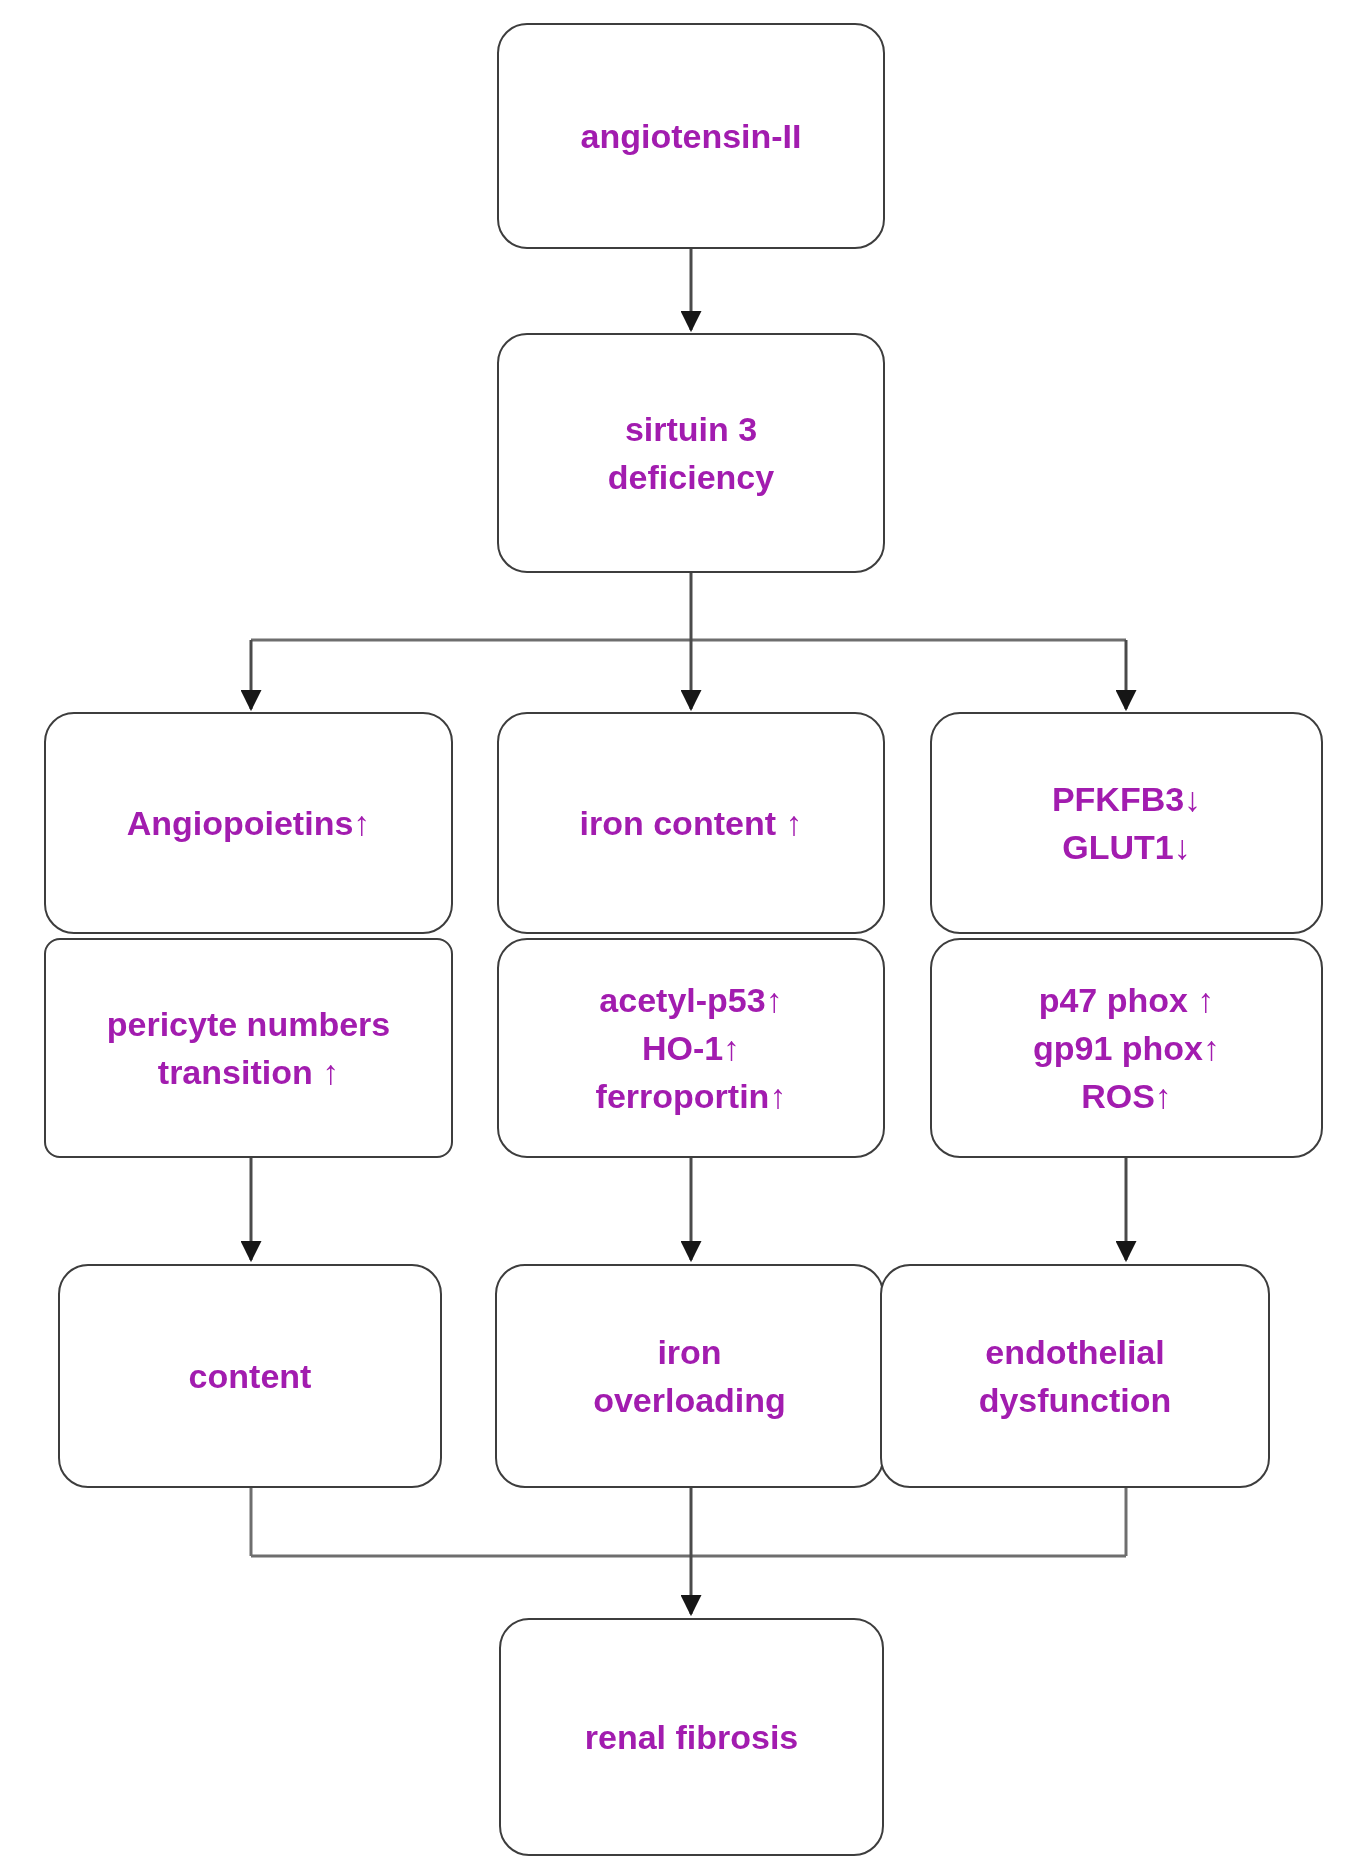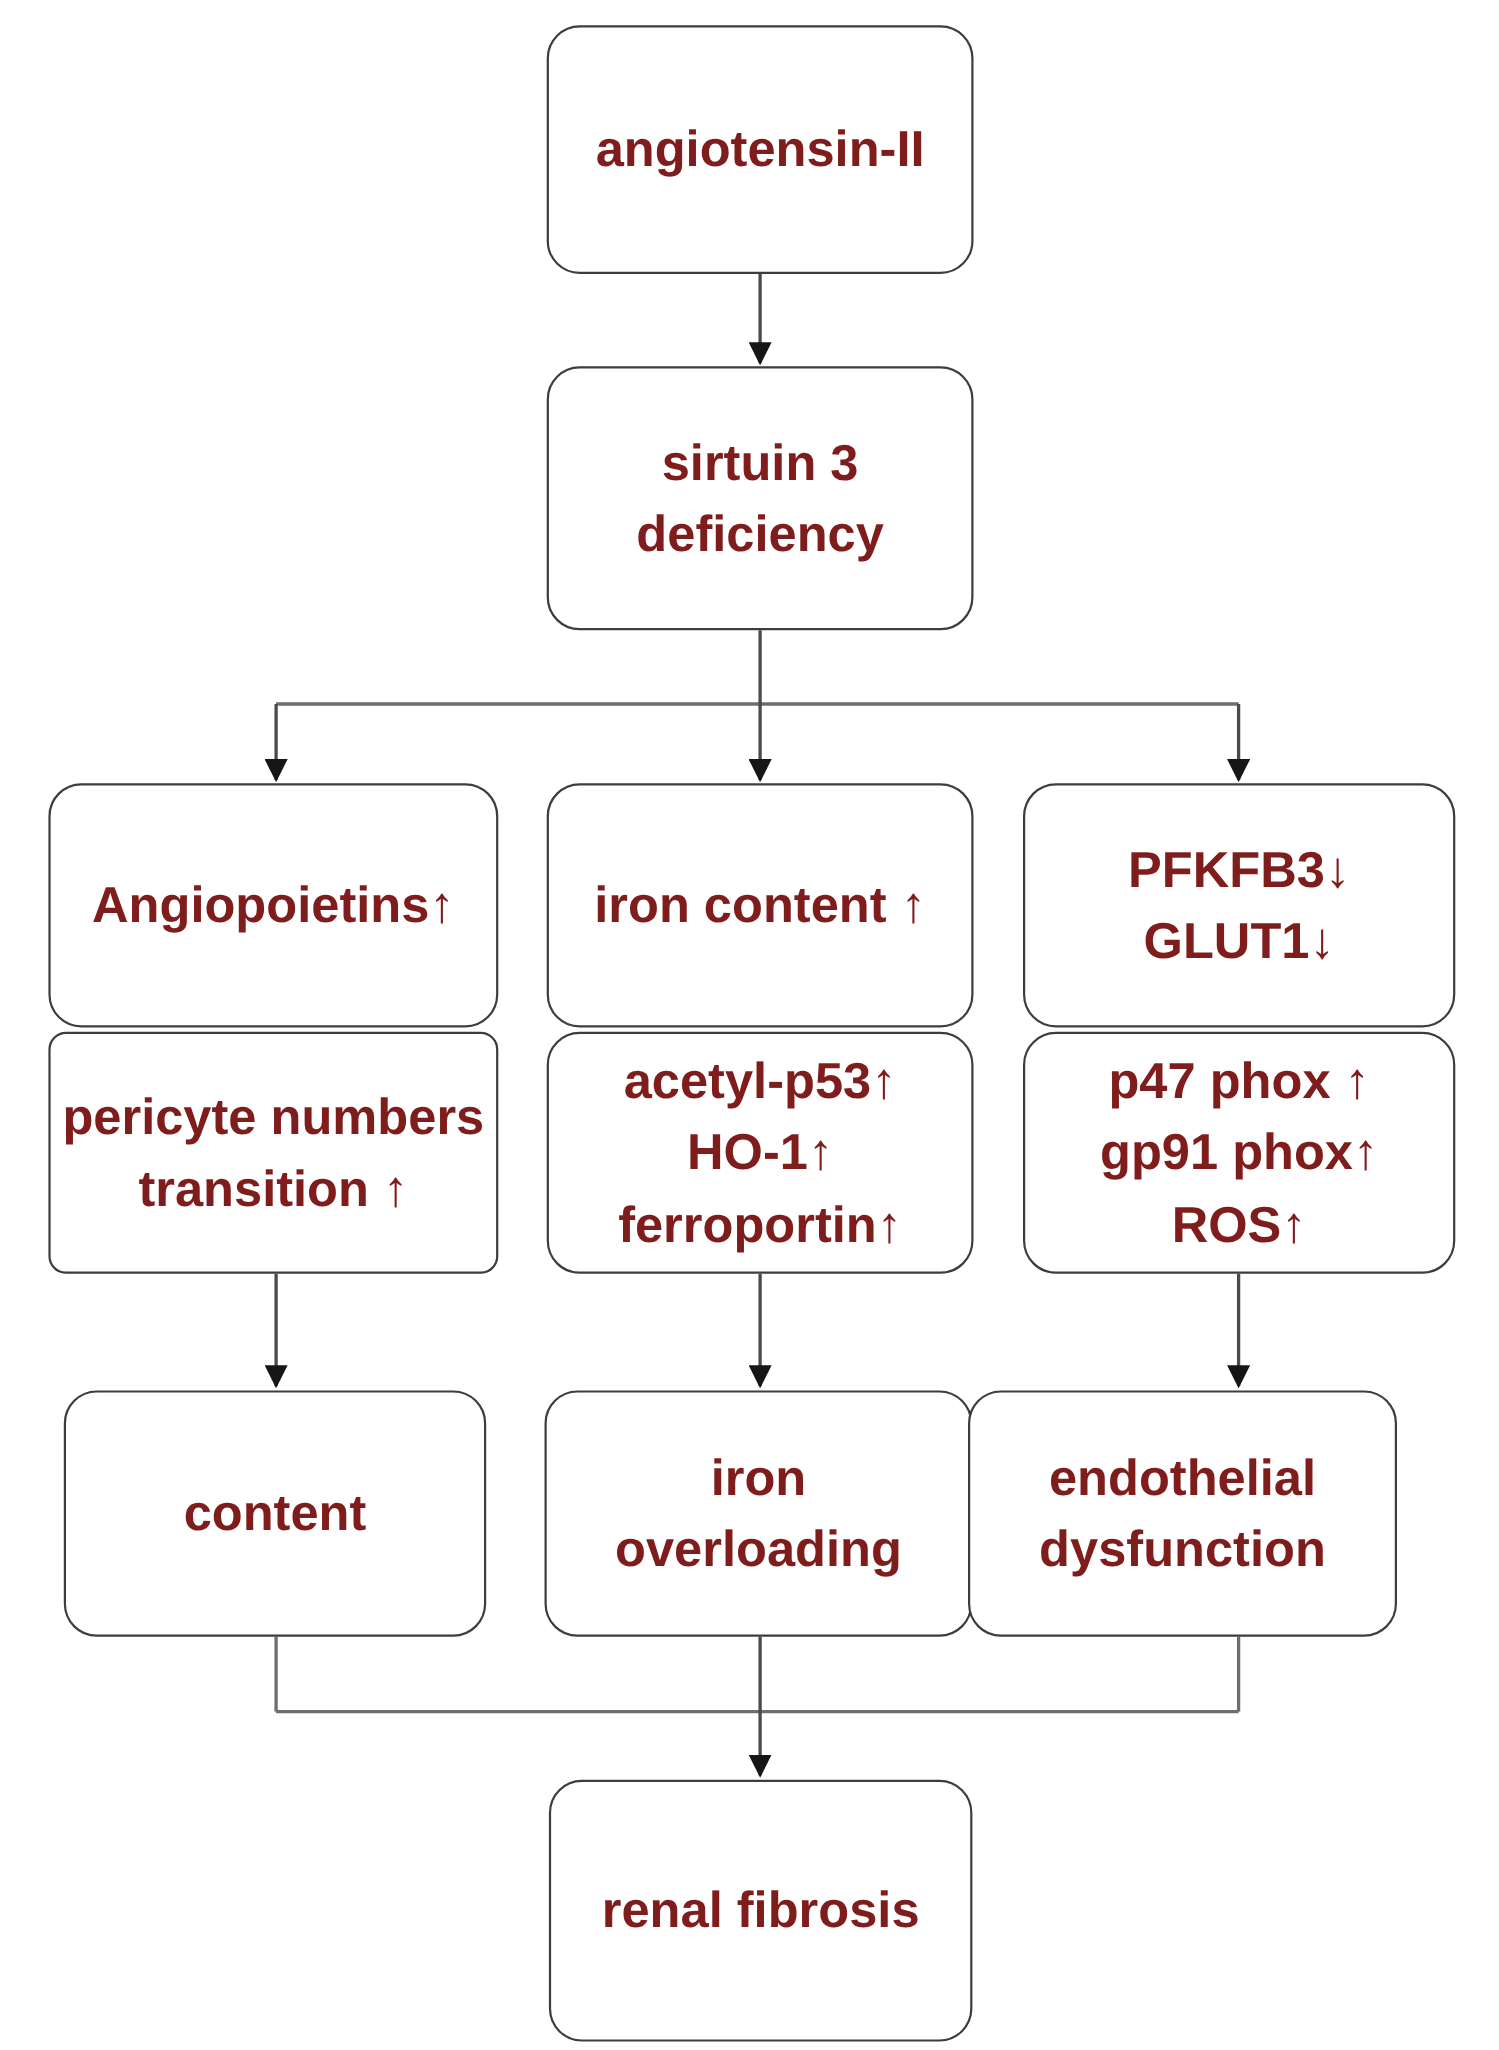--- a/index.html
+++ b/index.html
@@ -24,23 +24,23 @@
   .node {
     position: absolute;
     box-sizing: border-box;
     background: #ffffff;
     border: 2.5px solid #3d3d3d;
     border-radius: 30px;
     display: flex;
     align-items: center;
     justify-content: center;
     text-align: center;
-    font-size: 46px;
+    font-size: 34px;
     font-weight: 700;
-    color: #7f1d1d;
+    color: #a21caf;
     line-height: 1.42;
     white-space: pre-line;
     letter-spacing: 0px;
   }
 </style>
 </head>
 <body>
 
 <div class="canvas">
 

